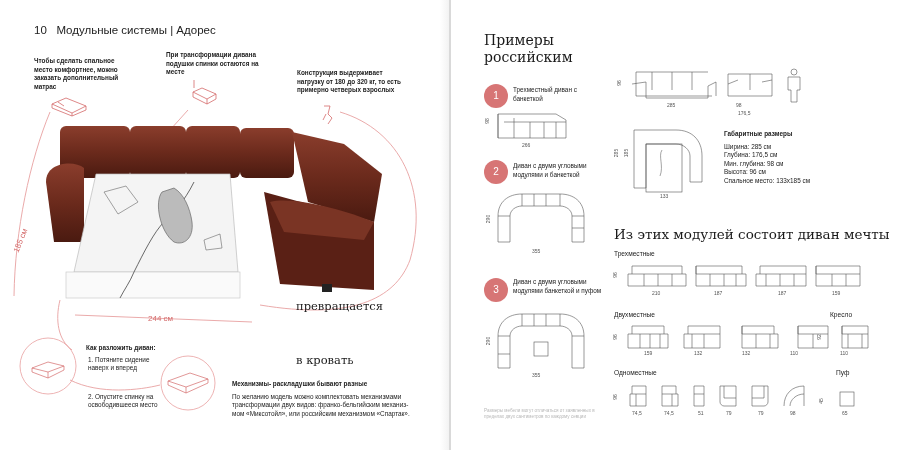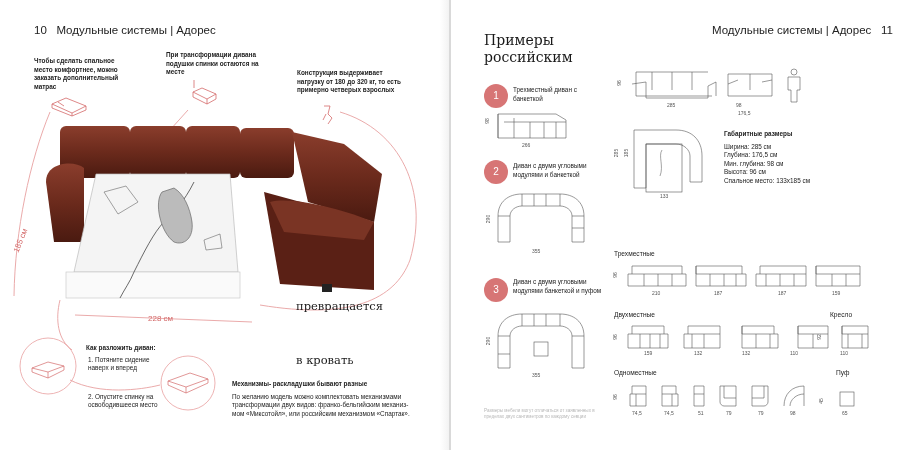--- a/index.html
+++ b/index.html
@@ -52,21 +52,21 @@
   <svg width="450" height="450" style="left:0;top:0;">
     <path d="M50,112 C30,160 15,230 14,296" stroke="#e8a0a0" fill="none" stroke-width="0.9"></path>
     <path d="M170,130 L188,110" stroke="#e8a0a0" fill="none" stroke-width="0.9"></path>
     <path d="M340,112 C400,130 430,190 410,260 C395,300 350,320 260,305" stroke="#e8a0a0" fill="none" stroke-width="0.9"></path>
     <path d="M75,315 L252,322" stroke="#e8a0a0" fill="none" stroke-width="0.9"></path>
     <path d="M60,300 C55,320 58,340 72,350" stroke="#e8a0a0" fill="none" stroke-width="0.9"></path>
     <path d="M70,380 C100,395 140,390 160,385" stroke="#e8a0a0" fill="none" stroke-width="0.9"></path>
   </svg>
 
   <div class="abs red" style="left:8px;top:236px;font-size:8px;transform:rotate(-68deg);">185 см</div>
-  <div class="abs red" style="left:148px;top:314px;font-size:8px;">228 см</div>
+  <div class="abs red" style="left:148px;top:314px;font-size:8px;">244 см</div>
 
   <svg width="350" height="180" style="left:44px;top:122px;">
     <defs>
       <linearGradient id="lth" x1="0" y1="0" x2="0" y2="1">
         <stop offset="0" stop-color="#8a3d2c"></stop>
         <stop offset="0.5" stop-color="#6b2a1c"></stop>
         <stop offset="1" stop-color="#4a1a10"></stop>
       </linearGradient>
     </defs>
 
@@ -109,24 +109,20 @@
     <div class="bold">Как разложить диван:</div>
     <div style="margin-top:3px;padding-left:2px;">1. Потяните сидение наверх и вперед</div>
     <div style="margin-top:20px;padding-left:2px;">2. Опустите спинку на освободившееся место</div>
   </div>
 
   <div class="abs small" style="left:232px;top:380px;width:186px;">
     <div class="bold">Механизмы- раскладушки бывают разные</div>
     <div style="margin-top:4px;">По желанию модель можно комплектовать механизмами трансформации двух видов: франко-бельгийским механиз-мом «Миксотойл», или российским механизмом «Спартак».</div>
   </div>
 
-  <div class="abs pg-header" style="left:712px;top:24px;">
-    <span>Модульные системы | Адорес</span>&nbsp;&nbsp;
-    <span>11</span>
-  </div>
 
   <div class="abs" style="left:484px;top:32px;font-family:'DejaVu Serif',serif;font-size:14px;line-height:17px;color:#1a1a1a;">
     <div>Примеры</div>
     <div>российским</div>
   </div>
 
   <div class="num-circle" style="left:484px;top:84px;">1</div>
   <div class="abs small" style="left:513px;top:86px;width:80px;">Трехместный диван с банкеткой</div>
   <svg width="80" height="30" style="left:496px;top:112px;">
     <path d="M2,2 L60,2 L70,8 L70,26 L2,26 Z M2,2 L2,26 M18,6 L18,26 M34,10 L34,26 M48,10 L48,26 M60,10 L60,26 M8,10 L70,10" stroke="#555" fill="none" stroke-width="0.6"></path>
@@ -175,20 +171,21 @@
 
   <div class="abs small" style="left:724px;top:130px;width:130px;">
     <div class="bold">Габаритные размеры</div>
     <div style="margin-top:4px;">Ширина: 285 см</div>
     <div>Глубина: 176,5 см</div>
     <div>Мин. глубина: 98 см</div>
     <div>Высота: 96 см</div>
     <div>Спальное место: 133х185 см</div>
   </div>
 
+  <div class="abs" style="left:614px;top:226px;font-family:'DejaVu Serif',serif;font-size:13.5px;color:#1a1a1a;white-space:nowrap;">Из этих модулей состоит диван мечты</div>
 
   <div class="section-label" style="left:614px;top:250px;">Трехместные</div>
   <div class="dim-label" style="left:612px;top:272px;transform:rotate(-90deg);">96</div>
   <svg width="250" height="24" style="left:628px;top:264px;">
     <g stroke="#555" fill="none" stroke-width="0.6">
       <path d="M4,2 L54,2 L54,10 M4,2 L4,10 M0,10 L58,10 L58,22 L0,22 Z M16,10 L16,22 M30,10 L30,22 M44,10 L44,22"></path>
       <path d="M68,2 L114,2 L114,10 M68,2 L68,10 L118,10 L118,22 L68,22 Z M82,10 L82,22 M96,10 L96,22 M108,10 L108,22"></path>
       <path d="M132,2 L178,2 L178,10 M132,2 L132,10 M128,10 L178,10 L178,22 L128,22 Z M138,10 L138,22 M152,10 L152,22 M166,10 L166,22"></path>
       <path d="M188,2 L232,2 L232,10 M188,2 L188,10 L232,10 L232,22 L188,22 Z M204,10 L204,22 M218,10 L218,22"></path>
     </g>

